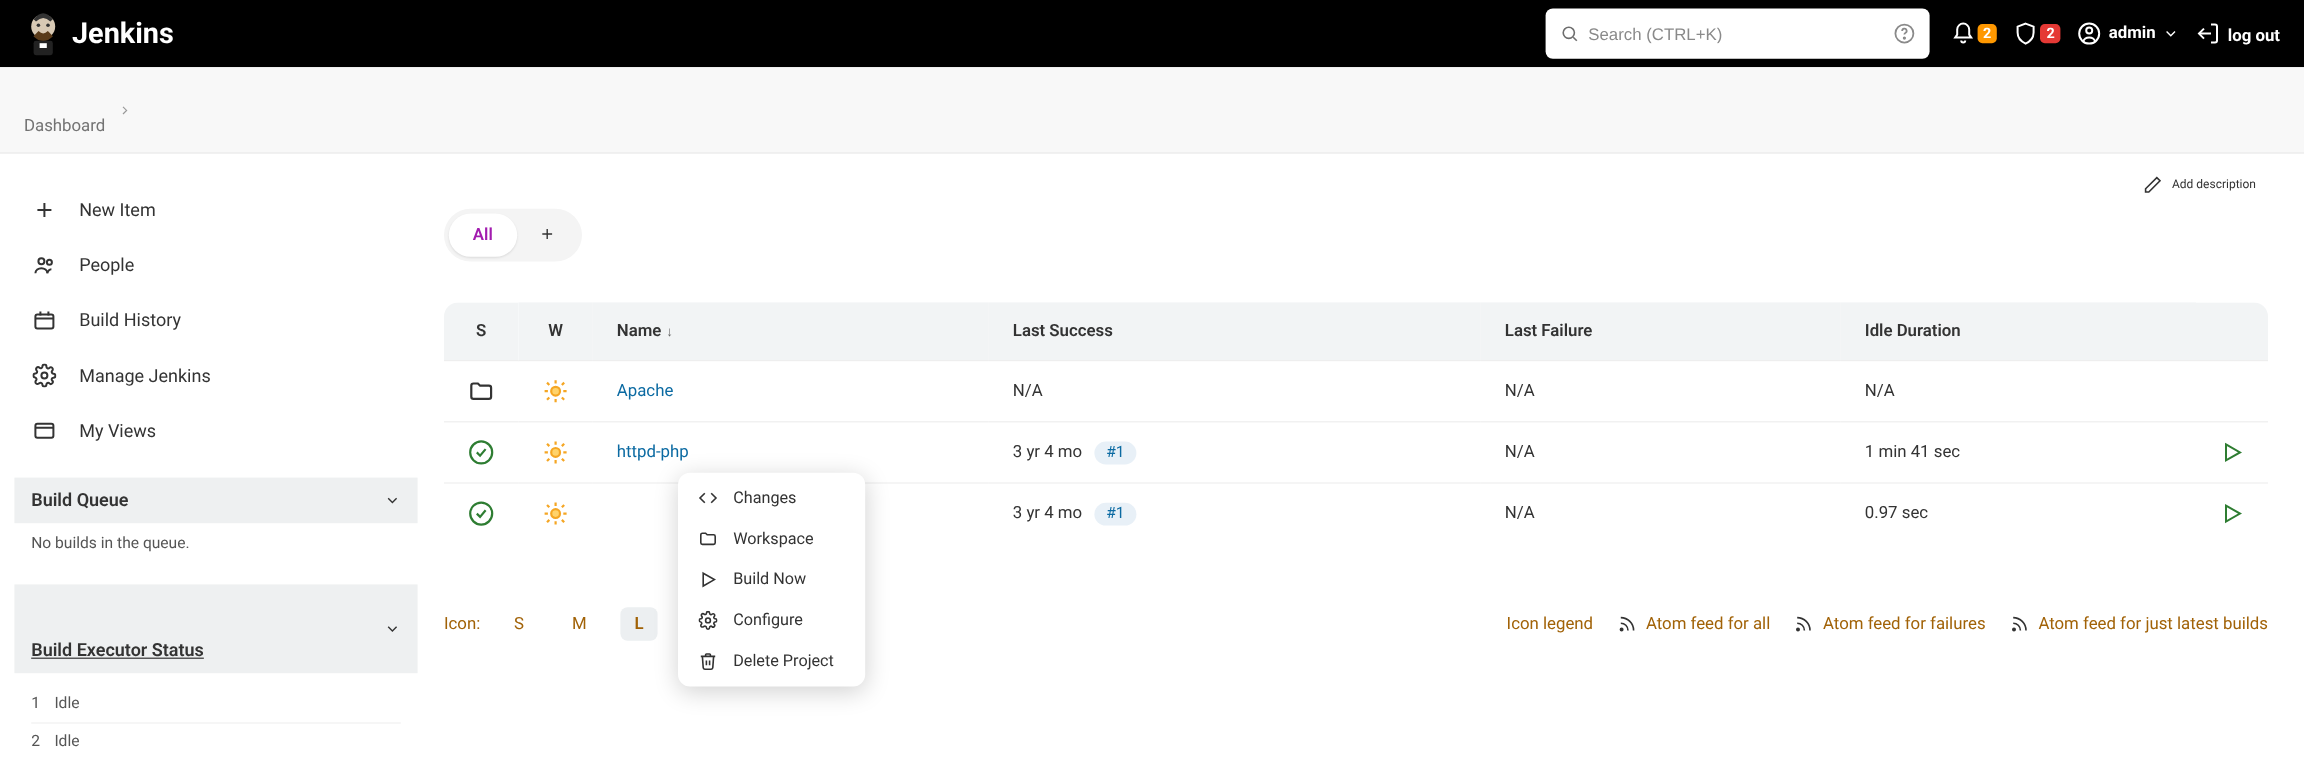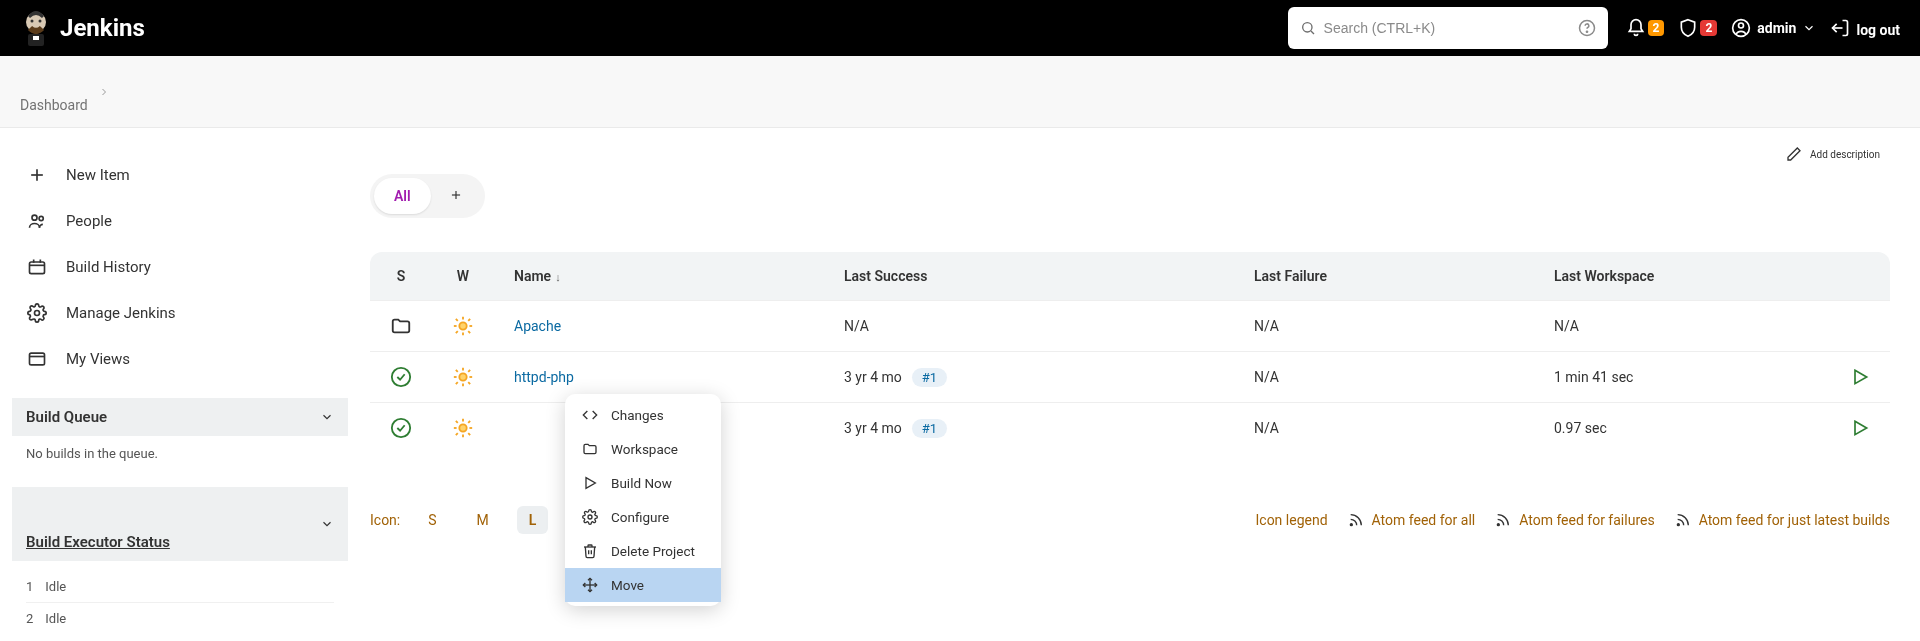--- a/index.html
+++ b/index.html
@@ -263,21 +263,21 @@
 
     <div class="jobs-table-wrap">
       <table class="jobs-table">
         <thead>
           <tr>
             <th class="center" style="width:60px;border-radius:12px 0 0 0;">S</th>
             <th class="center" style="width:60px">W</th>
             <th style="width:330px"><span>Name</span><span class="sort-arrow">↓</span></th>
             <th style="width:410px">Last Success</th>
             <th style="width:300px">Last Failure</th>
-            <th>Last Workspace</th>
+            <th>Idle Duration</th>
             <th style="width:60px;border-radius:0 12px 0 0;"></th>
           </tr>
         </thead>
         <tbody id="jobs-body">
             <tr>
               <td class="center">
                 <svg width="22" height="22" viewBox="0 0 24 24" fill="none" stroke="#333" stroke-width="2">
                   <path d="M3 7a2 2 0 0 1 2-2h4l2 2h8a2 2 0 0 1 2 2v8a2 2 0 0 1-2 2H5a2 2 0 0 1-2-2V7z"></path>
                 </svg>
               </td>
@@ -439,26 +439,13 @@
     <span class="ctx-icon">
         <svg width="16" height="16" viewBox="0 0 24 24" fill="none" stroke="#333" stroke-width="2">
           <polyline points="3 6 5 6 21 6"></polyline>
           <path d="M19 6l-1 14a2 2 0 0 1-2 2H8a2 2 0 0 1-2-2L5 6"></path>
           <path d="M10 11v6M14 11v6"></path>
           <path d="M9 6V4a1 1 0 0 1 1-1h4a1 1 0 0 1 1 1v2"></path>
         </svg>
       </span>
     <span>Delete Project</span>
   </div>
-  <div class="ctx-item highlight">
-    <span class="ctx-icon">
-        <svg width="16" height="16" viewBox="0 0 24 24" fill="none" stroke="#333" stroke-width="2">
-          <polyline points="5 9 2 12 5 15"></polyline>
-          <polyline points="9 5 12 2 15 5"></polyline>
-          <polyline points="15 19 12 22 9 19"></polyline>
-          <polyline points="19 9 22 12 19 15"></polyline>
-          <line x1="2" y1="12" x2="22" y2="12"></line>
-          <line x1="12" y1="2" x2="12" y2="22"></line>
-        </svg>
-      </span>
-    <span>Move</span>
-  </div>
 </div>
 
 </body></html>

